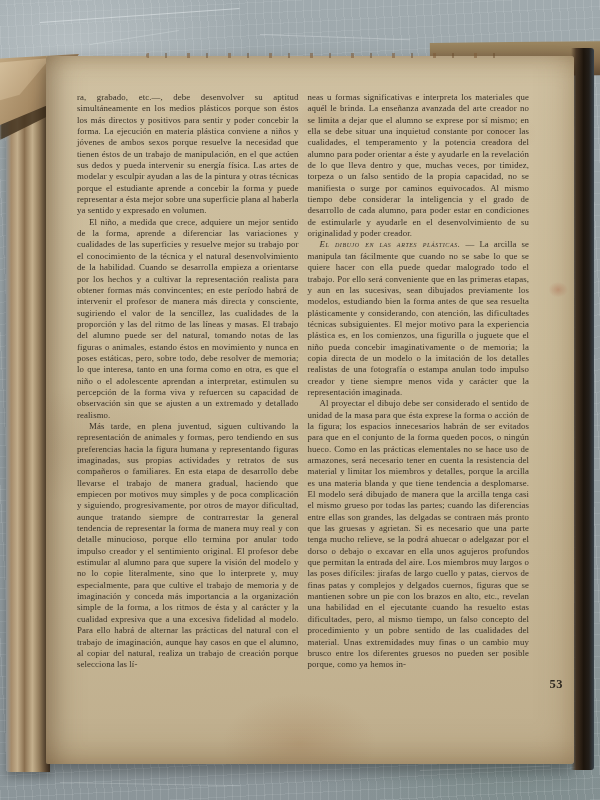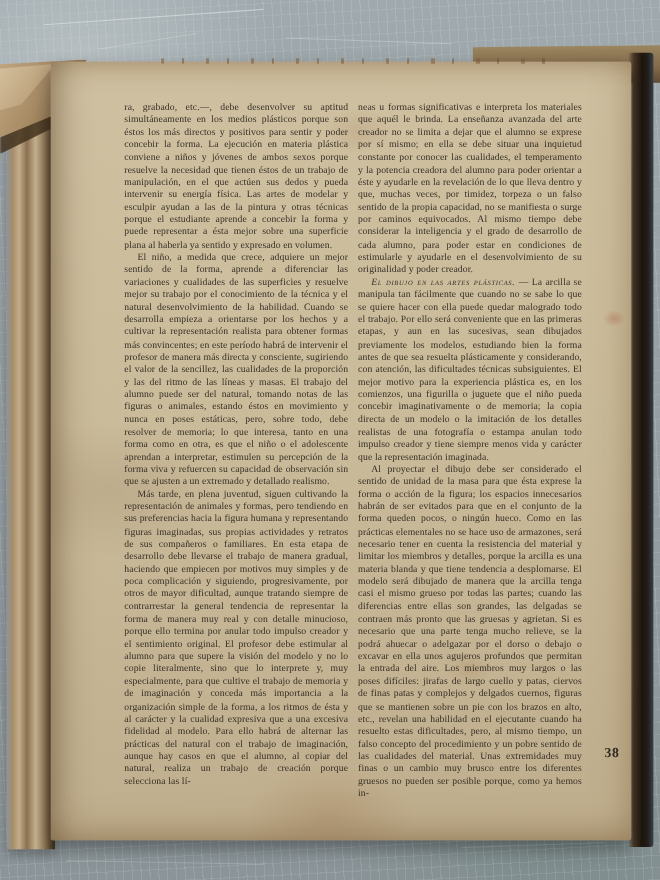--- a/index.html
+++ b/index.html
@@ -87,21 +87,20 @@
   .deckle{
     position:absolute;left:100px;top:-3px;width:360px;height:5px;
     background-image:repeating-linear-gradient(90deg, rgba(125,90,55,.55) 0 3px, rgba(125,90,55,0) 3px 19px, rgba(100,70,40,.45) 19px 21px, rgba(100,70,40,0) 21px 41px);
     border-radius:2px;
   }
 
   .textblock{
     position:absolute;left:31px;top:36px;right:45px;
     display:flex;gap:9px;
     color:#352e25;
-    margin-left:36px;
   }
   .col{
     flex:1 1 0;
     font-size:8.8px;line-height:11.35px;
     text-align:justify;
     letter-spacing:.1px;
     hyphens:auto;-webkit-hyphens:auto;
   }
   .col p{margin:0;}
   .col p.indent{text-indent:12px;}
@@ -137,14 +136,14 @@
         <p>ra, grabado, etc.—, debe desenvolver su aptitud simultáneamente en los medios plásticos porque son éstos los más directos y positivos para sentir y poder concebir la forma. La ejecución en materia plástica conviene a niños y jóvenes de ambos sexos porque resuelve la necesidad que tienen éstos de un trabajo de manipulación, en el que actúen sus dedos y pueda intervenir su energía física. Las artes de modelar y esculpir ayudan a las de la pintura y otras técnicas porque el estudiante aprende a concebir la forma y puede representar a ésta mejor sobre una superficie plana al haberla ya sentido y expresado en volumen.</p>
         <p class="indent">El niño, a medida que crece, adquiere un mejor sentido de la forma, aprende a diferenciar las variaciones y cualidades de las superficies y resuelve mejor su trabajo por el conocimiento de la técnica y el natural desenvolvimiento de la habilidad. Cuando se desarrolla empieza a orientarse por los hechos y a cultivar la representación realista para obtener formas más convincentes; en este período habrá de intervenir el profesor de manera más directa y consciente, sugiriendo el valor de la sencillez, las cualidades de la proporción y las del ritmo de las líneas y masas. El trabajo del alumno puede ser del natural, tomando notas de las figuras o animales, estando éstos en movimiento y nunca en poses estáticas, pero, sobre todo, debe resolver de memoria; lo que interesa, tanto en una forma como en otra, es que el niño o el adolescente aprendan a interpretar, estimulen su percepción de la forma viva y refuercen su capacidad de observación sin que se ajusten a un extremado y detallado realismo.</p>
         <p class="indent">Más tarde, en plena juventud, siguen cultivando la representación de animales y formas, pero tendiendo en sus preferencias hacia la figura humana y representando figuras imaginadas, sus propias actividades y retratos de sus compañeros o familiares. En esta etapa de desarrollo debe llevarse el trabajo de manera gradual, haciendo que empiecen por motivos muy simples y de poca complicación y siguiendo, progresivamente, por otros de mayor dificultad, aunque tratando siempre de contrarrestar la general tendencia de representar la forma de manera muy real y con detalle minucioso, porque ello termina por anular todo impulso creador y el sentimiento original. El profesor debe estimular al alumno para que supere la visión del modelo y no lo copie literalmente, sino que lo interprete y, muy especialmente, para que cultive el trabajo de memoria y de imaginación y conceda más importancia a la organización simple de la forma, a los ritmos de ésta y al carácter y la cualidad expresiva que a una excesiva fidelidad al modelo. Para ello habrá de alternar las prácticas del natural con el trabajo de imaginación, aunque hay casos en que el alumno, al copiar del natural, realiza un trabajo de creación porque selecciona las lí-</p>
       </div>
     <div class="col">
         <p>neas u formas significativas e interpreta los materiales que aquél le brinda. La enseñanza avanzada del arte creador no se limita a dejar que el alumno se exprese por sí mismo; en ella se debe situar una inquietud constante por conocer las cualidades, el temperamento y la potencia creadora del alumno para poder orientar a éste y ayudarle en la revelación de lo que lleva dentro y que, muchas veces, por timidez, torpeza o un falso sentido de la propia capacidad, no se manifiesta o surge por caminos equivocados. Al mismo tiempo debe considerar la inteligencia y el grado de desarrollo de cada alumno, para poder estar en condiciones de estimularle y ayudarle en el desenvolvimiento de su originalidad y poder creador.</p>
         <p class="indent"><span class="sc">El dibujo en las artes plásticas.</span> — La arcilla se manipula tan fácilmente que cuando no se sabe lo que se quiere hacer con ella puede quedar malogrado todo el trabajo. Por ello será conveniente que en las primeras etapas, y aun en las sucesivas, sean dibujados previamente los modelos, estudiando bien la forma antes de que sea resuelta plásticamente y considerando, con atención, las dificultades técnicas subsiguientes. El mejor motivo para la experiencia plástica es, en los comienzos, una figurilla o juguete que el niño pueda concebir imaginativamente o de memoria; la copia directa de un modelo o la imitación de los detalles realistas de una fotografía o estampa anulan todo impulso creador y tiene siempre menos vida y carácter que la representación imaginada.</p>
         <p class="indent">Al proyectar el dibujo debe ser considerado el sentido de unidad de la masa para que ésta exprese la forma o acción de la figura; los espacios innecesarios habrán de ser evitados para que en el conjunto de la forma queden pocos, o ningún hueco. Como en las prácticas elementales no se hace uso de armazones, será necesario tener en cuenta la resistencia del material y limitar los miembros y detalles, porque la arcilla es una materia blanda y que tiene tendencia a desplomarse. El modelo será dibujado de manera que la arcilla tenga casi el mismo grueso por todas las partes; cuando las diferencias entre ellas son grandes, las delgadas se contraen más pronto que las gruesas y agrietan. Si es necesario que una parte tenga mucho relieve, se la podrá ahuecar o adelgazar por el dorso o debajo o excavar en ella unos agujeros profundos que permitan la entrada del aire. Los miembros muy largos o las poses difíciles: jirafas de largo cuello y patas, ciervos de finas patas y complejos y delgados cuernos, figuras que se mantienen sobre un pie con los brazos en alto, etc., revelan una habilidad en el ejecutante cuando ha resuelto estas dificultades, pero, al mismo tiempo, un falso concepto del procedimiento y un pobre sentido de las cualidades del material. Unas extremidades muy finas o un cambio muy brusco entre los diferentes gruesos no pueden ser posible porque, como ya hemos in-</p>
       </div>
   </div>
-  <div class="pagenum">38</div>
+  <div class="pagenum">53</div>
 </div>
 
 </body></html>

